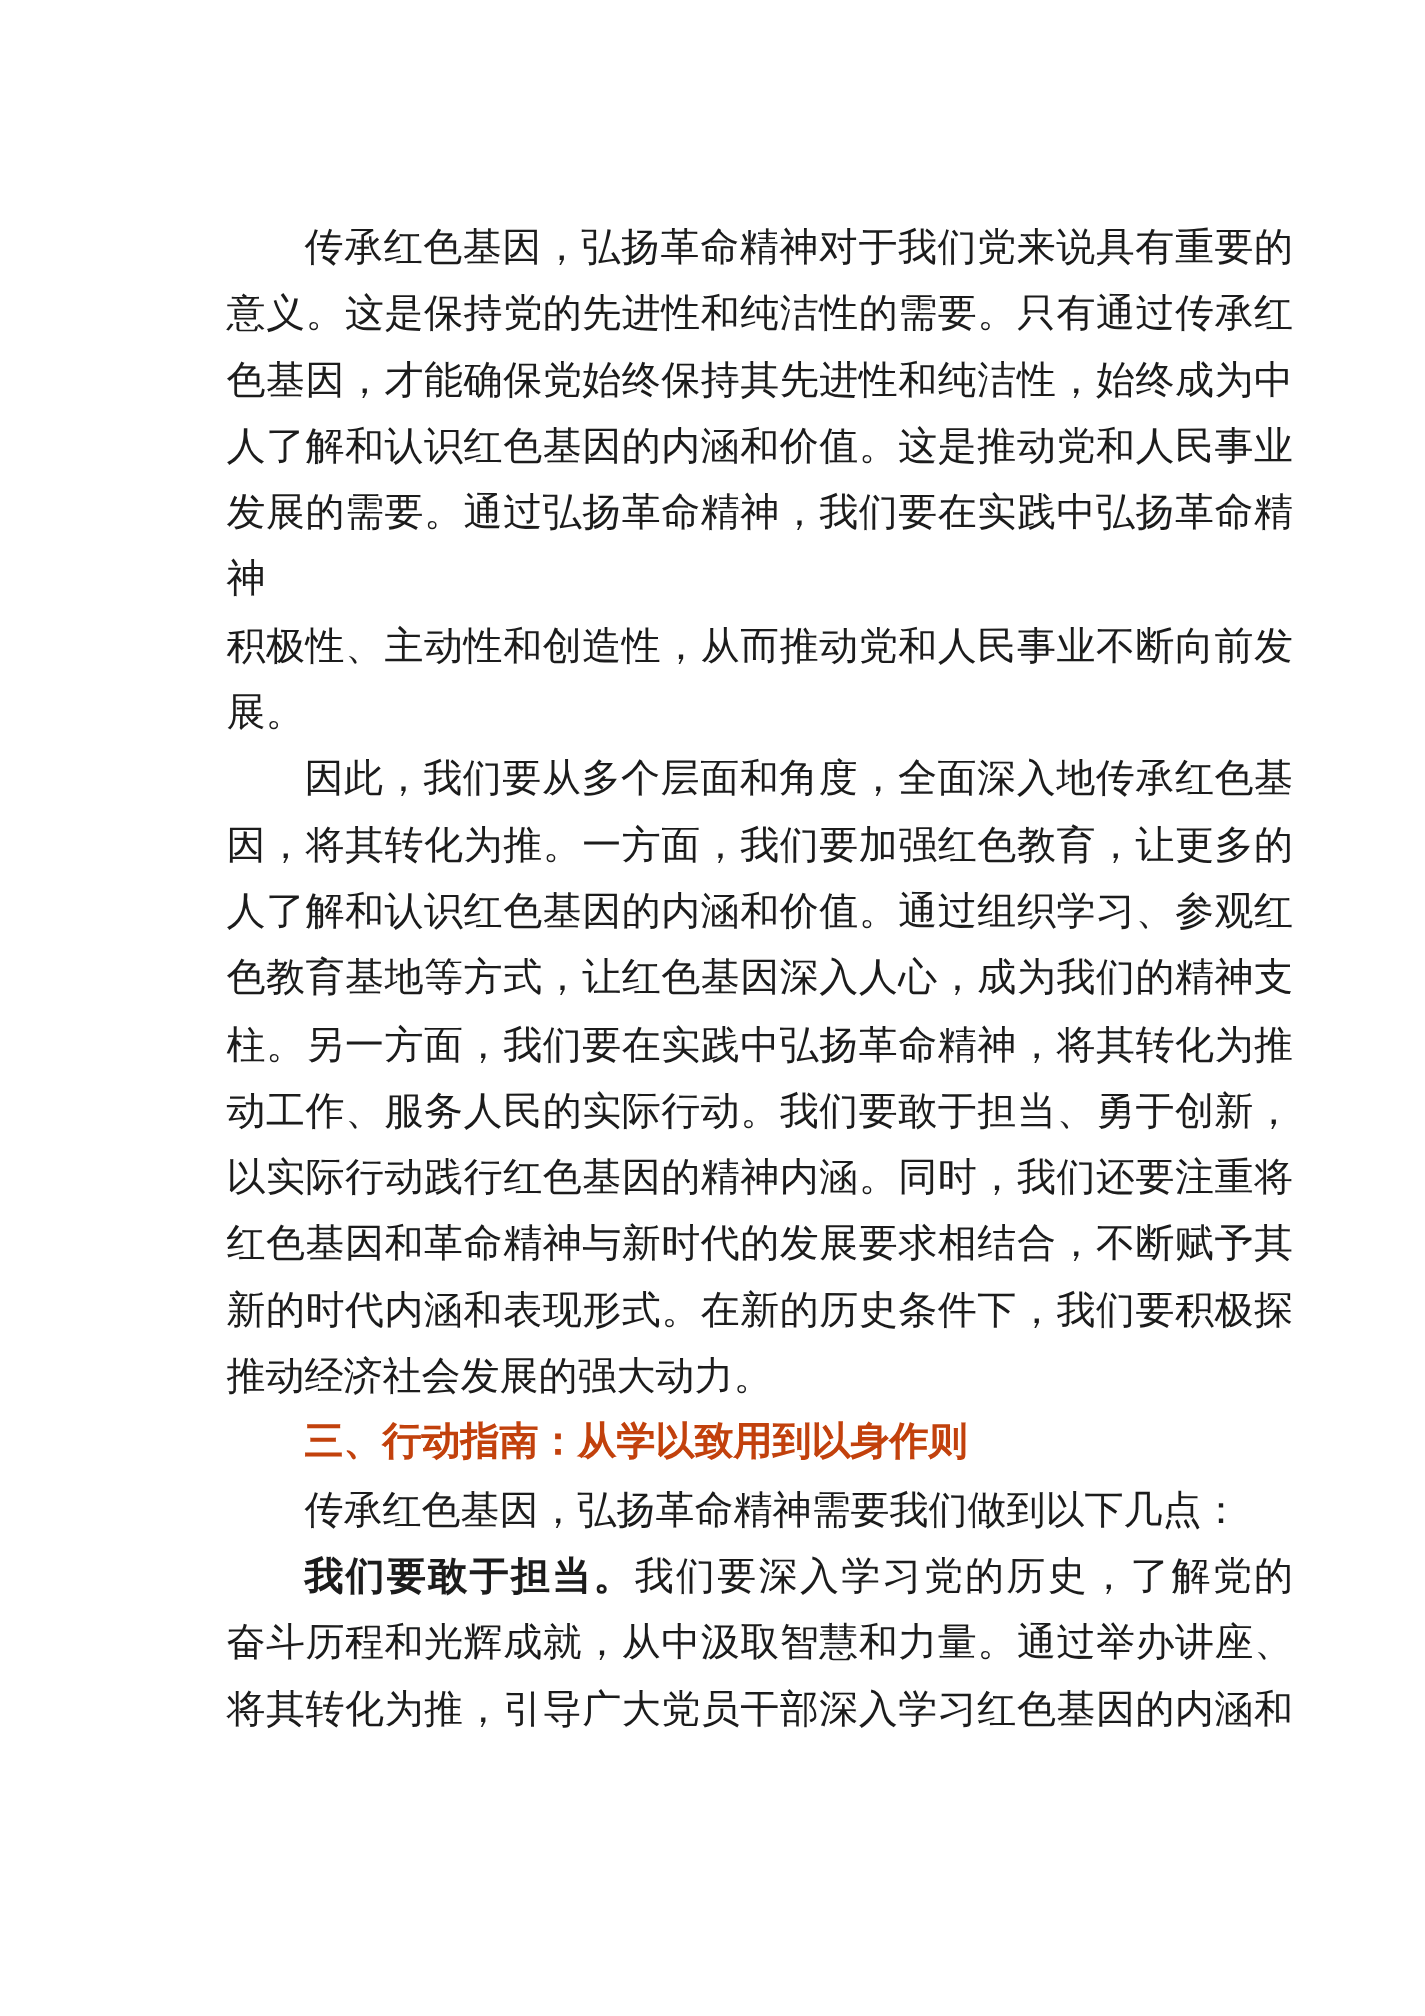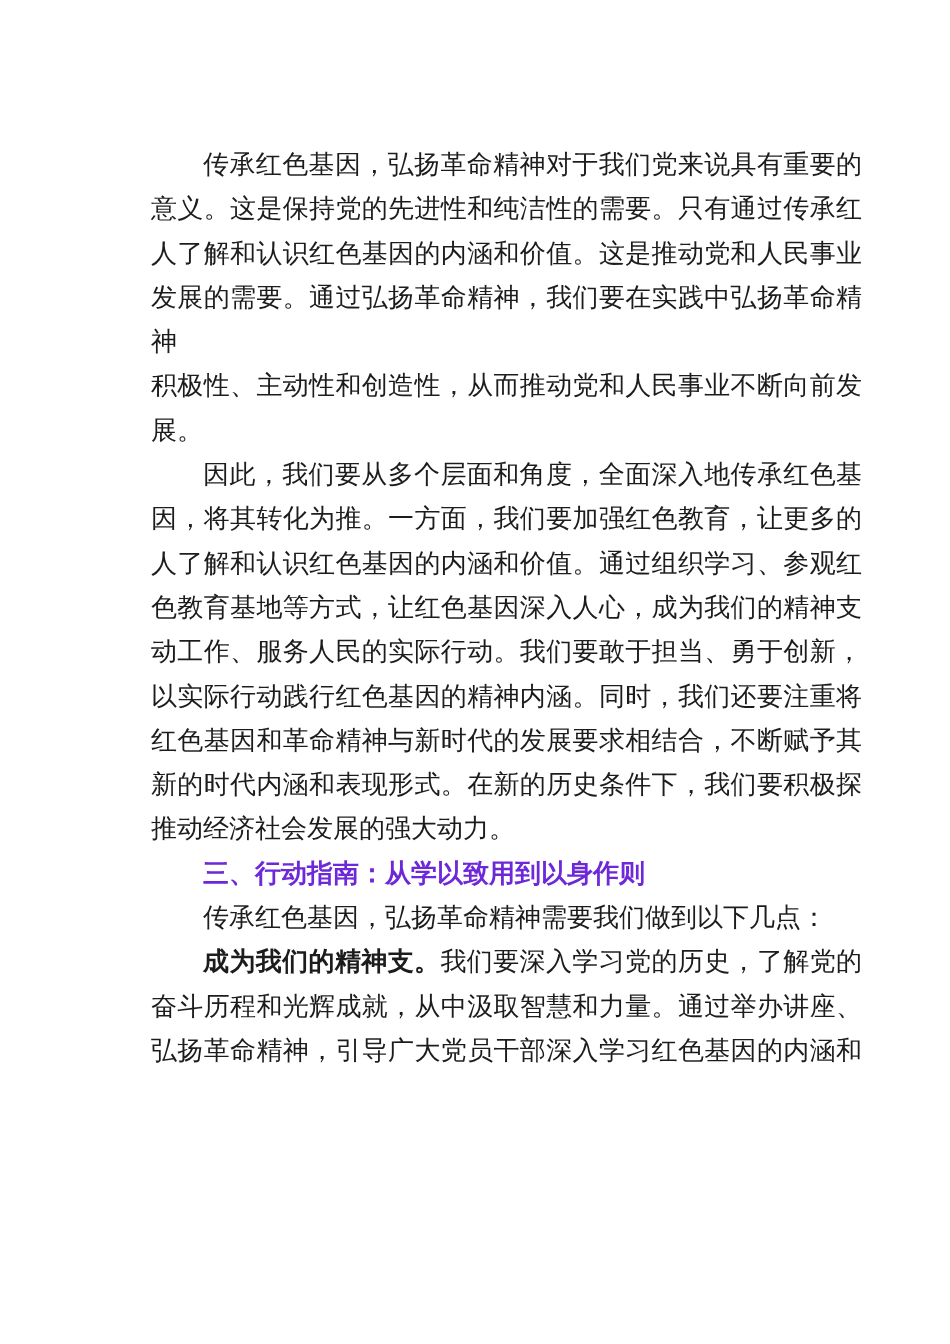--- a/index.html
+++ b/index.html
@@ -35,47 +35,49 @@
   }
   .line.indent {
     text-indent: 2em;
   }
   .line.justify {
     text-align: justify;
     text-align-last: justify;
     text-justify: inter-character;
   }
   .line.heading {
-    font-family: Liberation Serif, serif;
+    font-family: Liberation Mono, monospace;
     font-weight: 700;
-    color: #6d28d9;
+    color: #c2410c;
   }
   .run.bold {
     font-weight: 700;
   }
 </style>
 </head>
 <body>
 
 <div class="page">
   <div class="doc-body">
       <div class="line justify indent"><span class="run">传承红色基因，弘扬革命精神对于我们党来说具有重要的</span></div>
       <div class="line justify"><span class="run">意义。这是保持党的先进性和纯洁性的需要。只有通过传承红</span></div>
+      <div class="line justify"><span class="run">色基因，才能确保党始终保持其先进性和纯洁性，始终成为中</span></div>
       <div class="line justify"><span class="run">人了解和认识红色基因的内涵和价值。这是推动党和人民事业</span></div>
       <div class="line justify"><span class="run">发展的需要。通过弘扬革命精神，我们要在实践中弘扬革命精神</span></div>
       <div class="line justify"><span class="run">积极性、主动性和创造性，从而推动党和人民事业不断向前发</span></div>
       <div class="line"><span class="run">展。</span></div>
       <div class="line justify indent"><span class="run">因此，我们要从多个层面和角度，全面深入地传承红色基</span></div>
       <div class="line justify"><span class="run">因，将其转化为推。一方面，我们要加强红色教育，让更多的</span></div>
       <div class="line justify"><span class="run">人了解和认识红色基因的内涵和价值。通过组织学习、参观红</span></div>
       <div class="line justify"><span class="run">色教育基地等方式，让红色基因深入人心，成为我们的精神支</span></div>
+      <div class="line justify"><span class="run">柱。另一方面，我们要在实践中弘扬革命精神，将其转化为推</span></div>
       <div class="line justify"><span class="run">动工作、服务人民的实际行动。我们要敢于担当、勇于创新，</span></div>
       <div class="line justify"><span class="run">以实际行动践行红色基因的精神内涵。同时，我们还要注重将</span></div>
       <div class="line justify"><span class="run">红色基因和革命精神与新时代的发展要求相结合，不断赋予其</span></div>
       <div class="line justify"><span class="run">新的时代内涵和表现形式。在新的历史条件下，我们要积极探</span></div>
       <div class="line"><span class="run">推动经济社会发展的强大动力。</span></div>
       <div class="line heading indent"><span class="run bold">三、行动指南：从学以致用到以身作则</span></div>
       <div class="line indent"><span class="run">传承红色基因，弘扬革命精神需要我们做到以下几点：</span></div>
-      <div class="line justify indent"><span class="run bold">成为我们的精神支。</span><span class="run">我们要深入学习党的历史，了解党的</span></div>
+      <div class="line justify indent"><span class="run bold">我们要敢于担当。</span><span class="run">我们要深入学习党的历史，了解党的</span></div>
       <div class="line justify"><span class="run">奋斗历程和光辉成就，从中汲取智慧和力量。通过举办讲座、</span></div>
-      <div class="line justify"><span class="run">弘扬革命精神，引导广大党员干部深入学习红色基因的内涵和</span></div>
+      <div class="line justify"><span class="run">将其转化为推，引导广大党员干部深入学习红色基因的内涵和</span></div>
     </div>
 </div>
 
 </body></html>

